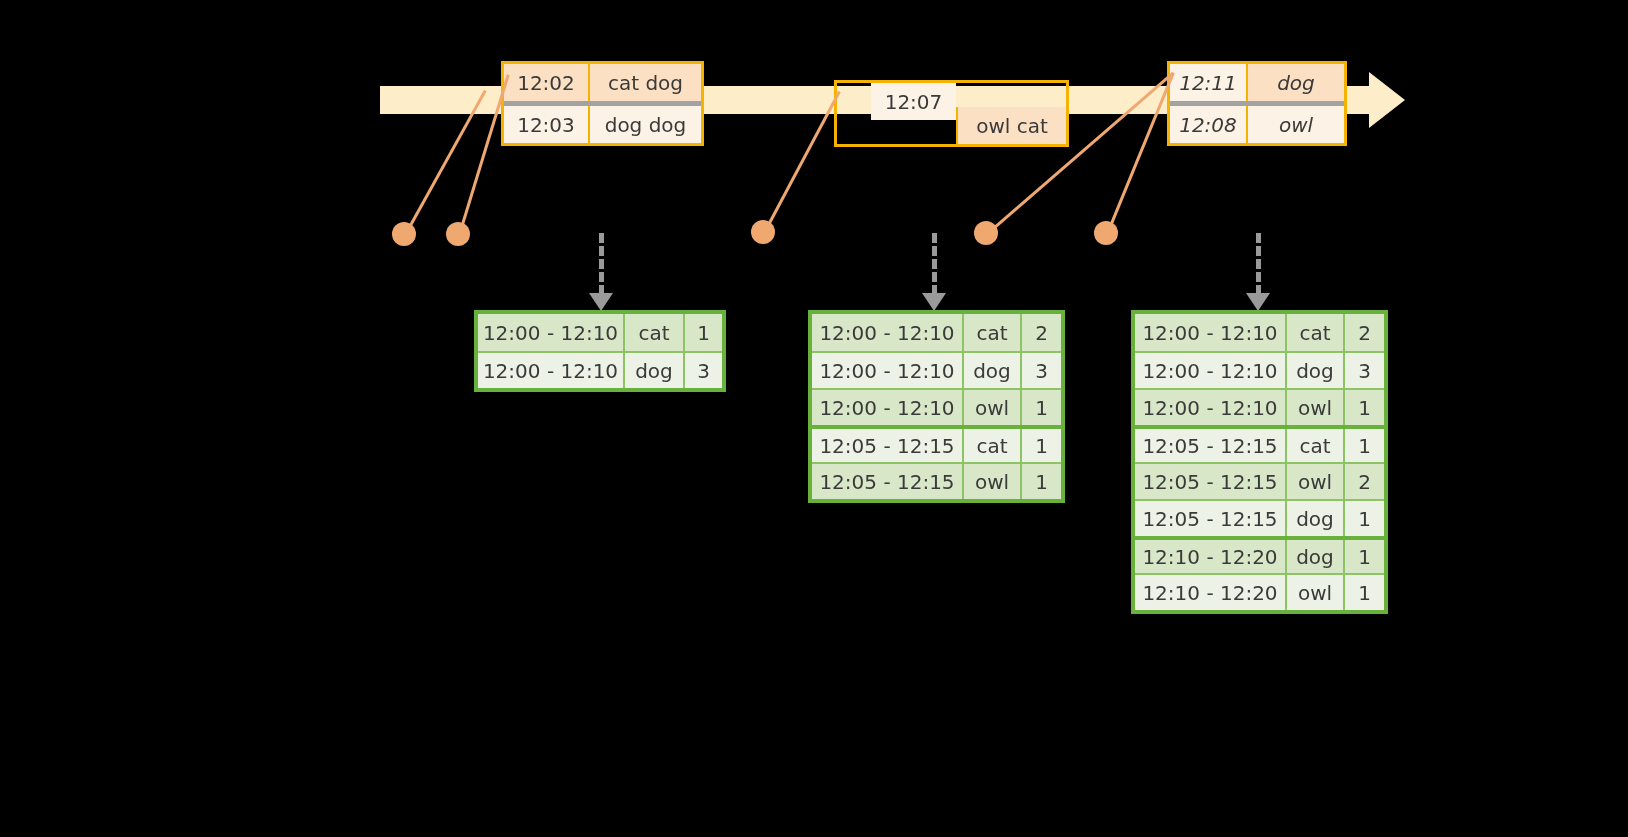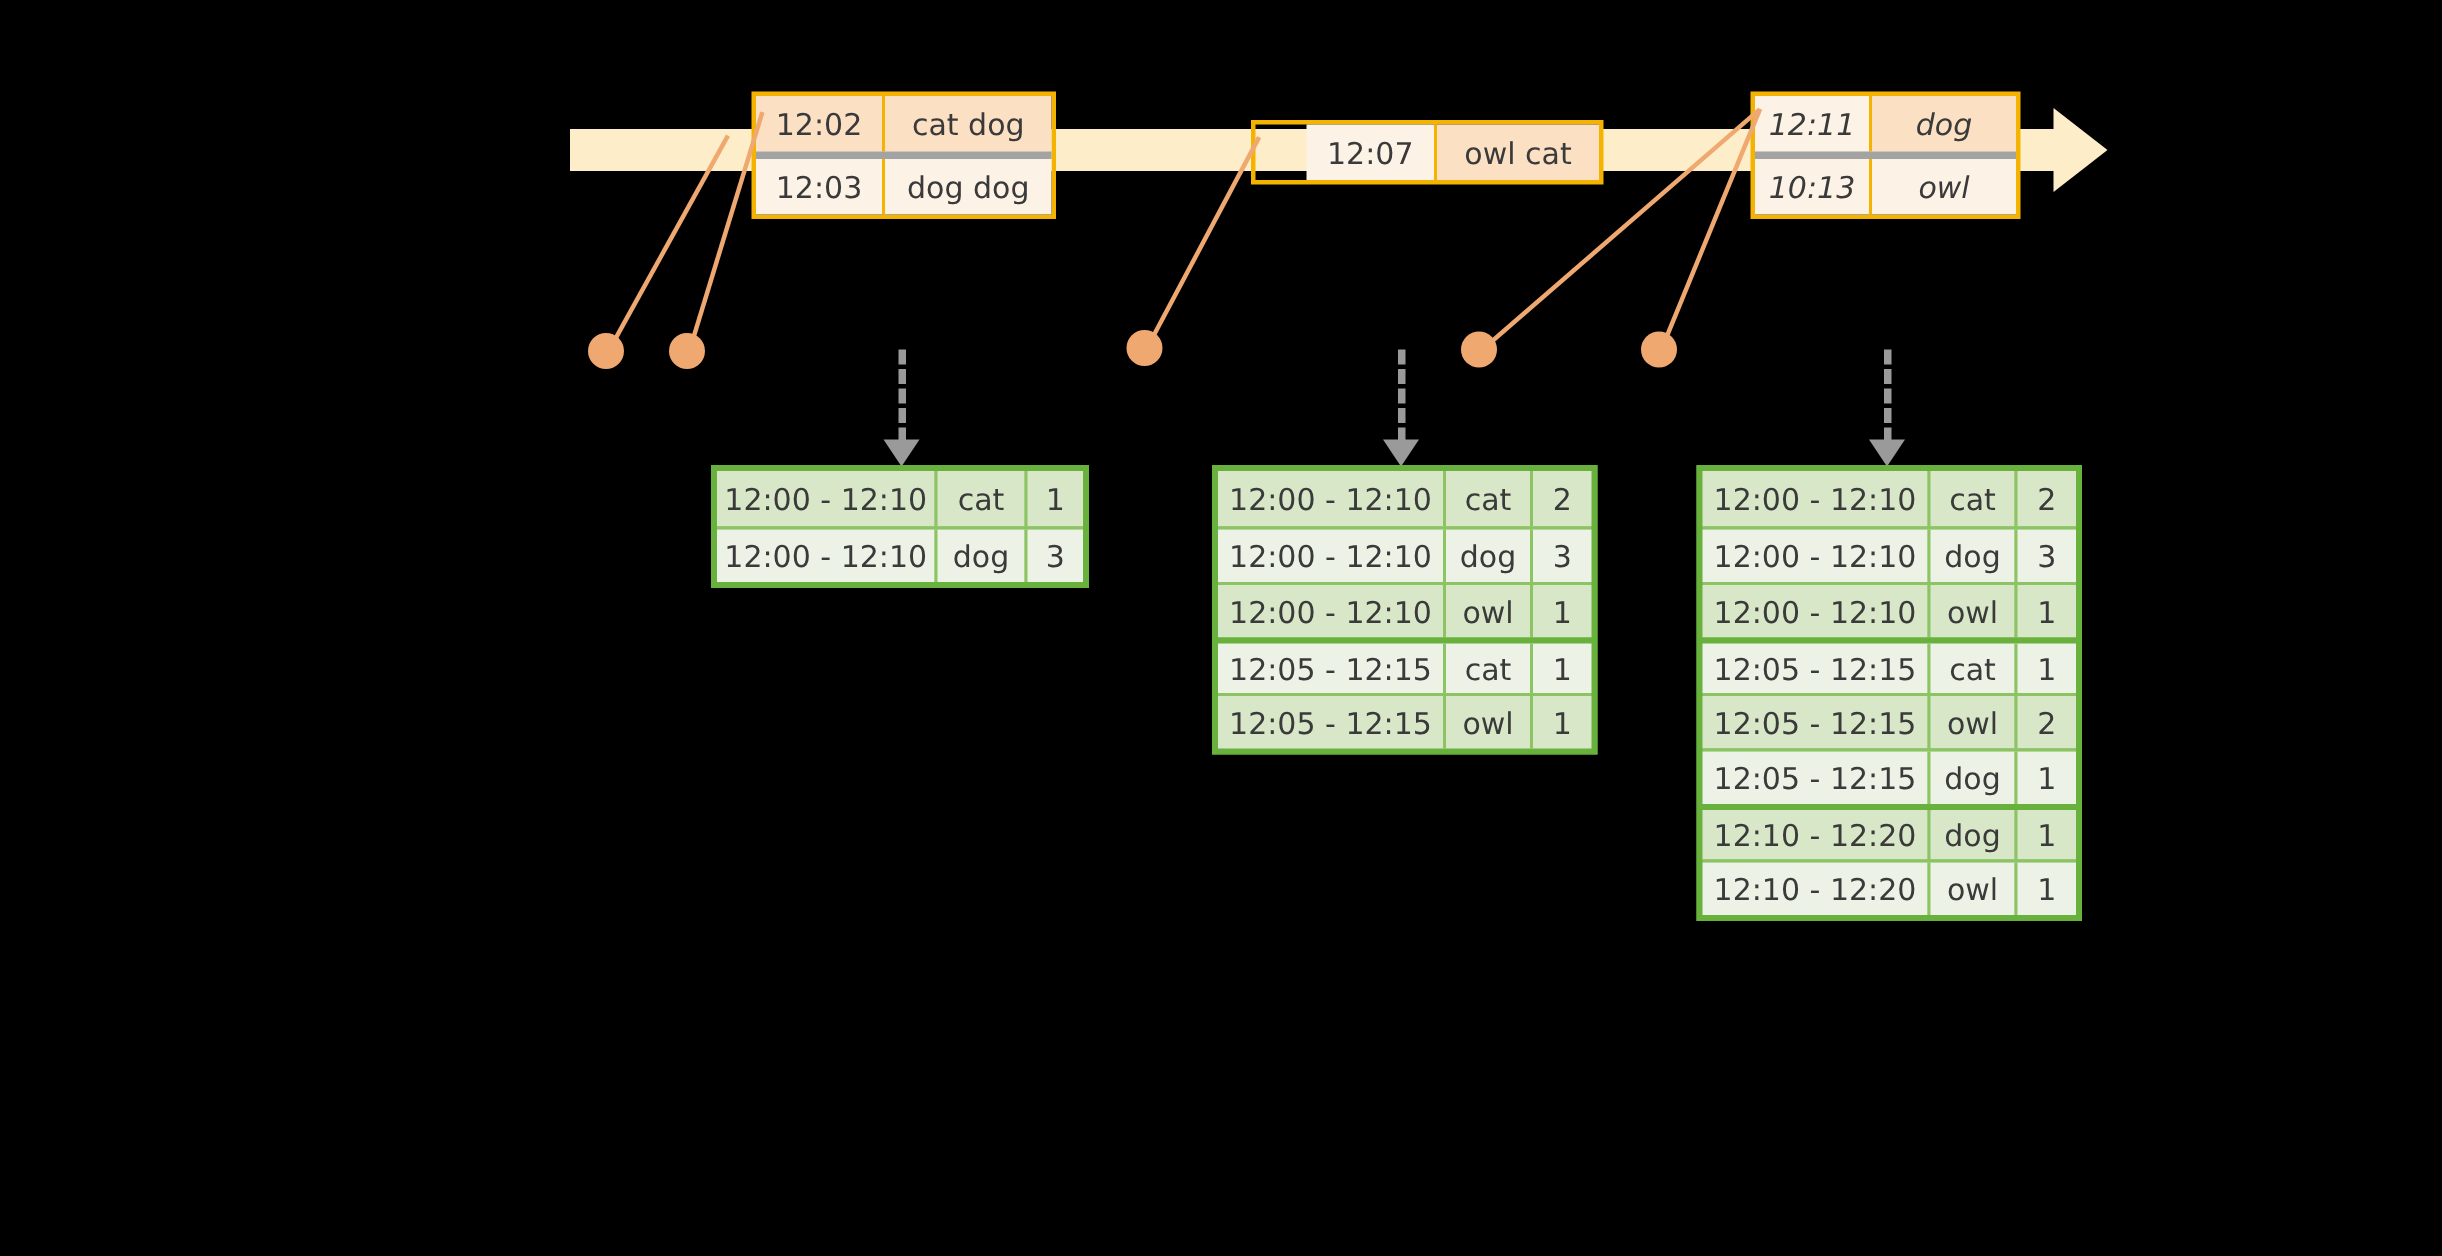--- a/index.html
+++ b/index.html
@@ -23,21 +23,21 @@
             height:37px;white-space:nowrap;}
   .evt-time{width:84px;}
   .evt-words{width:110px;border-left:2px solid #f5b301;}
   .shade-a{background:#fbe0c4;}
   .shade-b{background:#fdf2e6;}
 
   #evt-1{left:501px;top:61px;flex-direction:column;}
   #evt-1 .evt-words{width:113px;}
   #evt-2{left:834px;top:80px;flex-direction:column;}
   #evt-2 .evt-time{width:85px;margin-left:34px;}
-  #evt-2 .evt-words{width:110px;}
+  #evt-2 .evt-words{width:110px;margin-top:24px;}
   #evt-3{left:1167px;top:61px;flex-direction:column;font-style:italic;}
   #evt-3 .evt-time{width:76px;}
   #evt-3 .evt-words{width:98px;}
 
   
   .dot{position:absolute;width:24px;height:24px;border-radius:50%;
        background:#f0a871;}
   .leader{position:absolute;height:0;border-top:3px solid #f0a871;
           transform-origin:0 0;}
 
@@ -95,21 +95,21 @@
       <div class="evt-cell evt-words shade-a">owl cat</div>
     </div>
   </div>
 
   <div class="evt" id="evt-3">
     <div class="evt-row">
       <div class="evt-cell evt-time shade-b">12:11</div>
       <div class="evt-cell evt-words shade-a">dog</div>
     </div>
     <div class="evt-row">
-      <div class="evt-cell evt-time shade-b">10:13</div>
+      <div class="evt-cell evt-time shade-b">12:08</div>
       <div class="evt-cell evt-words shade-b">owl</div>
     </div>
   </div>
 
   <div class="leader" style="left:404px;top:234px;width:165px;transform:rotate(-61deg);"></div>
 
   <div class="leader" style="left:458px;top:234px;width:167px;transform:rotate(-73deg);"></div>
 
   <div class="leader" style="left:763px;top:232px;width:160px;transform:rotate(-62deg);"></div>
 

